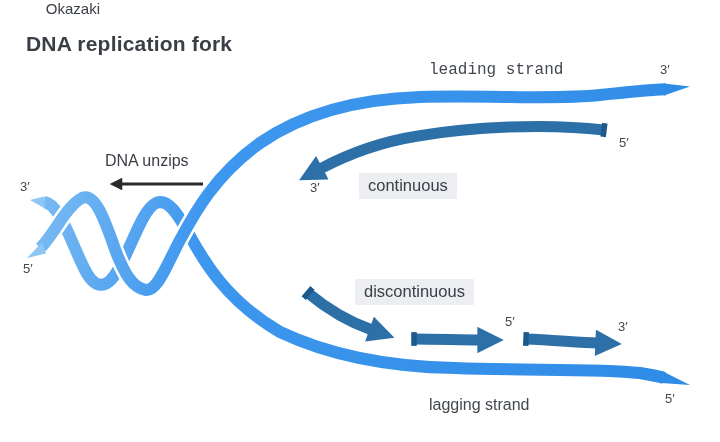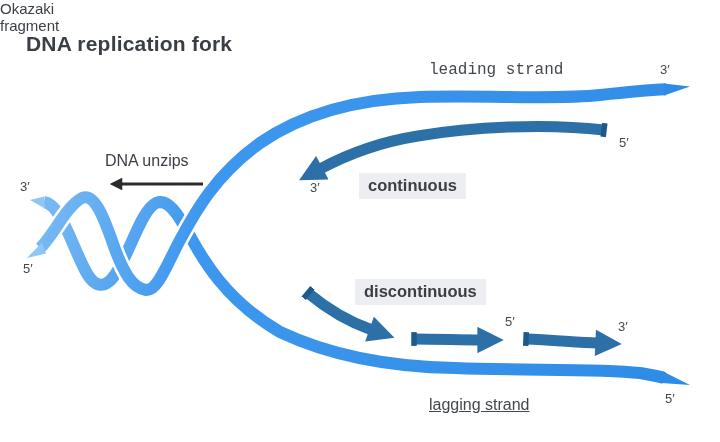--- a/index.html
+++ b/index.html
@@ -5,26 +5,26 @@
   html,body{margin:0;padding:0;}
   body{font-family:"Liberation Sans",sans-serif;background:#ffffff;}
   .stage{
     position:relative;width:720px;height:442px;background:#ffffff;overflow:hidden;
   }
   .stage svg{position:absolute;left:0;top:0;}
   .lbl{position:absolute;color:#3a3f45;white-space:nowrap;}
   .title{left:26px;top:32px;font-size:21px;font-weight:bold;letter-spacing:.2px;}
   .unzips{left:105px;top:152px;width:102px;font-size:16px;}
   .leading{left:429px;top:61px;font-size:16px;color:#43484e;font-family:Liberation Mono, monospace;}
-  .lagging{left:429px;top:396px;font-size:16px;color:#43484e;text-decoration:underline;}
-  .boxlbl{position:absolute;font-size:16.5px;font-weight:bold;color:#3a3f45;
+  .lagging{left:429px;top:396px;font-size:16px;color:#43484e;}
+  .boxlbl{position:absolute;font-size:16.5px;font-weight:normal;color:#3a3f45;
           background:#eceef1;padding:3px 9px 4px 9px;}
   .continuous{left:359px;top:173px;}
   .discontinuous{left:355px;top:259px;margin-top:20px;}
-  .okazaki{left:515px;top:285px;width:100px;text-align:left;font-size:15px;
+  .okazaki{left:515px;top:285px;width:100px;text-align:right;font-size:15px;
            line-height:17px;color:#3a3f45;}
   .prime{position:absolute;font-size:13px;color:#43484e;}
   .p-helix3{left:20px;top:179px;}
   .p-helix5{left:23px;top:261px;}
   .p-lead3{left:660px;top:62px;}
   .p-cont5{left:619px;top:135px;}
   .p-cont3{left:310px;top:180px;}
   .p-okz5{left:505px;top:314px;}
   .p-okz3{left:618px;top:319px;}
   .p-lag5{left:665px;top:391px;}
@@ -108,21 +108,20 @@
   <div class="lbl leading">leading strand</div>
 
   <div class="lbl lagging">lagging strand</div>
 
   <div class="boxlbl continuous">continuous</div>
 
   <div class="boxlbl discontinuous">discontinuous</div>
 
   <div class="okazaki">
     <div>Okazaki</div>
-    <div>fragment</div>
   </div>
 
   <div class="prime p-helix3">3′</div>
   <div class="prime p-helix5">5′</div>
   <div class="prime p-lead3">3′</div>
   <div class="prime p-cont5">5′</div>
   <div class="prime p-cont3">3′</div>
   <div class="prime p-okz5">5′</div>
   <div class="prime p-okz3">3′</div>
   <div class="prime p-lag5">5′</div>

